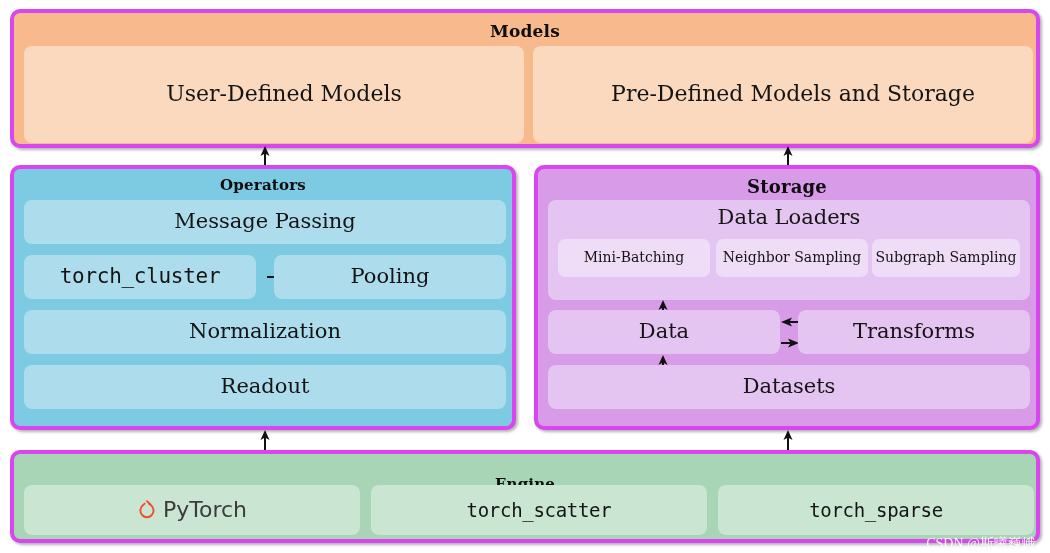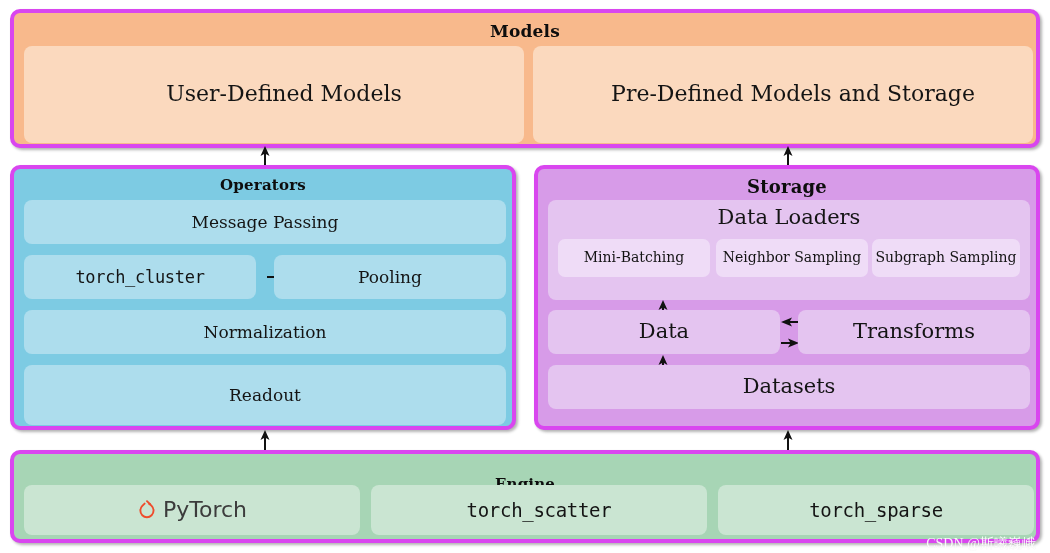--- a/index.html
+++ b/index.html
@@ -67,27 +67,27 @@
   #models-user      { left: 10px;  width: 500px; }
   #models-predef    { left: 519px; width: 500px; }
 
   
   #operators {
     left: 10px; top: 165px;
     width: 506px; height: 265px;
     background: #7DCBE3;
   }
   #operators .panel-title { font-size: 15px; padding-top: 7px; }
-  #operators .box { background: #ADDDED; font-size: 17px; }
+  #operators .box { background: #ADDDED; font-size: 21px; }
 
   #op-message  { left: 10px; top: 31px;  width: 482px; height: 44px; }
   #op-cluster  { left: 10px; top: 86px;  width: 232px; height: 44px; }
   #op-pooling  { left: 260px; top: 86px; width: 232px; height: 44px; }
   #op-norm     { left: 10px; top: 141px; width: 482px; height: 44px; }
-  #op-readout  { left: 10px; top: 196px; width: 482px; height: 60px; }
+  #op-readout  { left: 10px; top: 196px; width: 482px; height: 44px; }
 
   
   #storage {
     left: 534px; top: 165px;
     width: 506px; height: 265px;
     background: #D79BE8;
   }
   #storage .panel-title { font-size: 18px; padding-top: 7px; }
   #storage .box { background: #E4C4F0; font-size: 21px; }
 

